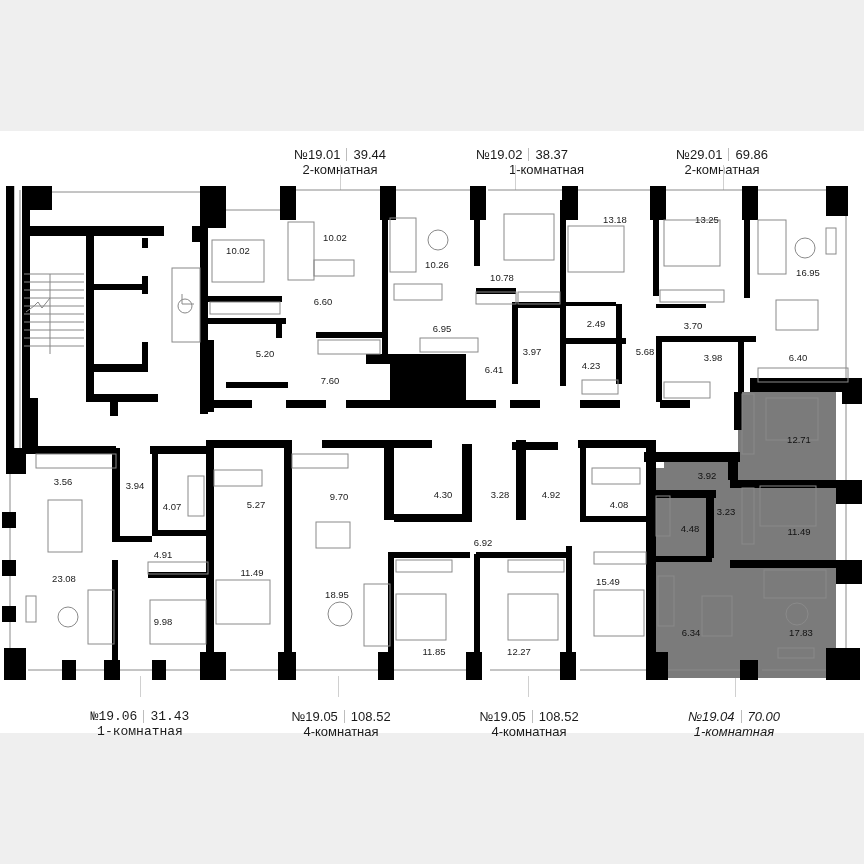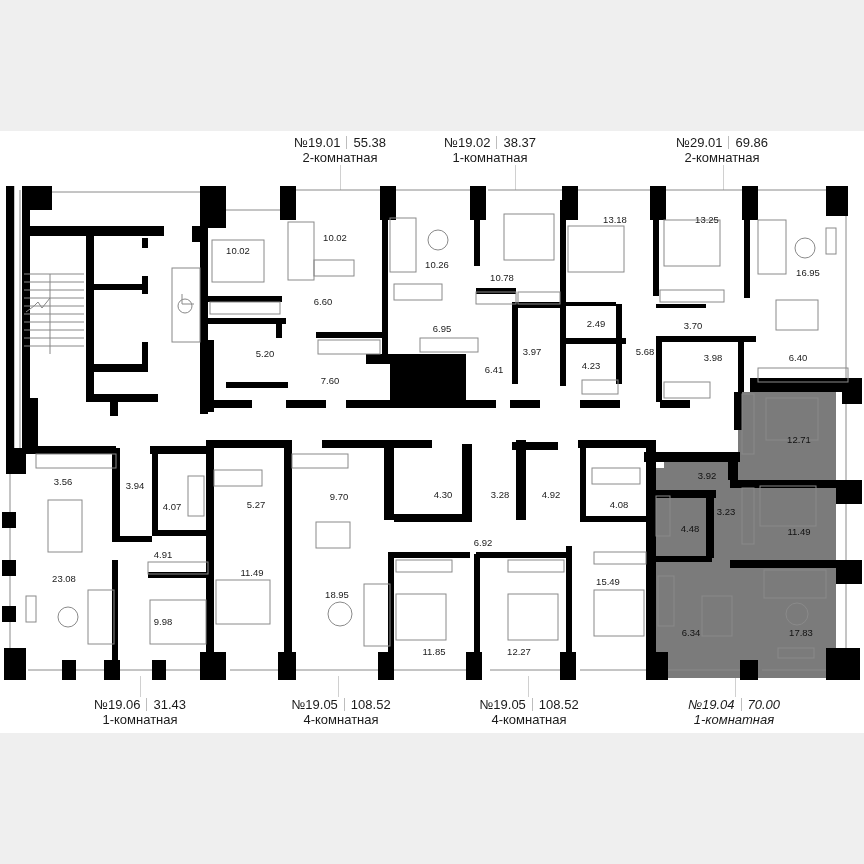--- a/index.html
+++ b/index.html
@@ -8,66 +8,66 @@
       background: #efefef;
       font-family: "Liberation Sans", "DejaVu Sans", sans-serif;
       position: relative;
     }
     #sheet {
       position: absolute; left: 0; top: 131px; width: 864px; height: 602px;
       background: #ffffff;
     }
     .apt-label {
       position: absolute; text-align: center; color: #1a1a1a;
-      font-size: 13px; line-height: 15px; white-space: nowrap;
+      font-size: 13px; line-height: 15px; white-space: nowrap; margin-top: 12px;
     }
     .apt-label .row1 { display: flex; justify-content: center; align-items: center; }
     .apt-label .sep { display: inline-block; width: 1px; height: 13px; background: #bdbdbd; margin: 0 6px; }
     .leader { position: absolute; width: 1px; background: #d0d0d0; }
     #plan { position: absolute; left: 0; top: 0; }
     .room-area { font-size: 9.5px; fill: #1a1a1a; text-anchor: middle; font-family: "Liberation Sans", sans-serif; }
     .room-area.on-dark { fill: #111; }
     .apt-hit { cursor: pointer; }
   </style>
 </head>
 <body>
 
 <div id="sheet"></div>
 
 <div class="apt-label" style="left:278px; top:135px; width:124px;">
   <div class="row1">
       <span>№19.01</span>
       <span class="sep"></span>
-      <span>55.38</span>
+      <span>39.44</span>
     </div>
   <div>2-комнатная</div>
 </div>
 <div class="leader" style="left:340px; top:165px; height:25px;"></div>
 
-<div class="apt-label" style="left:428px; top:135px; width:124px;">
+<div class="apt-label" style="left:460px; top:135px; width:124px;text-align:right;">
   <div class="row1">
       <span>№19.02</span>
       <span class="sep"></span>
       <span>38.37</span>
     </div>
   <div>1-комнатная</div>
 </div>
 <div class="leader" style="left:515px; top:165px; height:25px;"></div>
 
 <div class="apt-label" style="left:660px; top:135px; width:124px;">
   <div class="row1">
       <span>№29.01</span>
       <span class="sep"></span>
       <span>69.86</span>
     </div>
   <div>2-комнатная</div>
 </div>
 <div class="leader" style="left:723px; top:165px; height:25px;"></div>
 
-<div class="apt-label" style="left:78px; top:697px; width:124px;">
+<div class="apt-label" style="left:78px; top:697px; width:124px;font-family:Liberation Mono, monospace;">
   <div class="row1">
       <span>№19.06</span>
       <span class="sep"></span>
       <span>31.43</span>
     </div>
   <div>1-комнатная</div>
 </div>
 <div class="leader" style="left:140px; top:676px; height:21px;"></div>
 
 <div class="apt-label" style="left:276px; top:697px; width:130px;">

